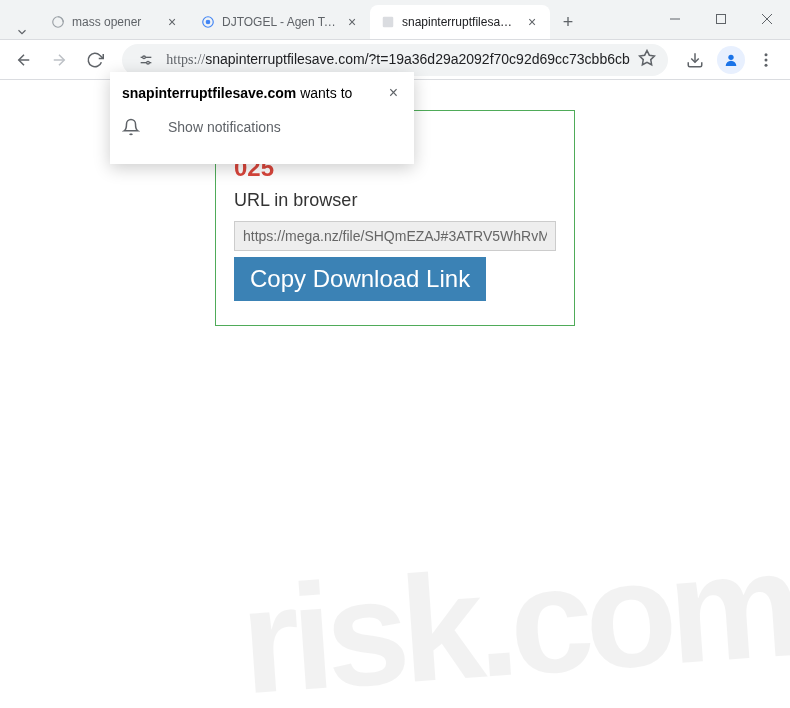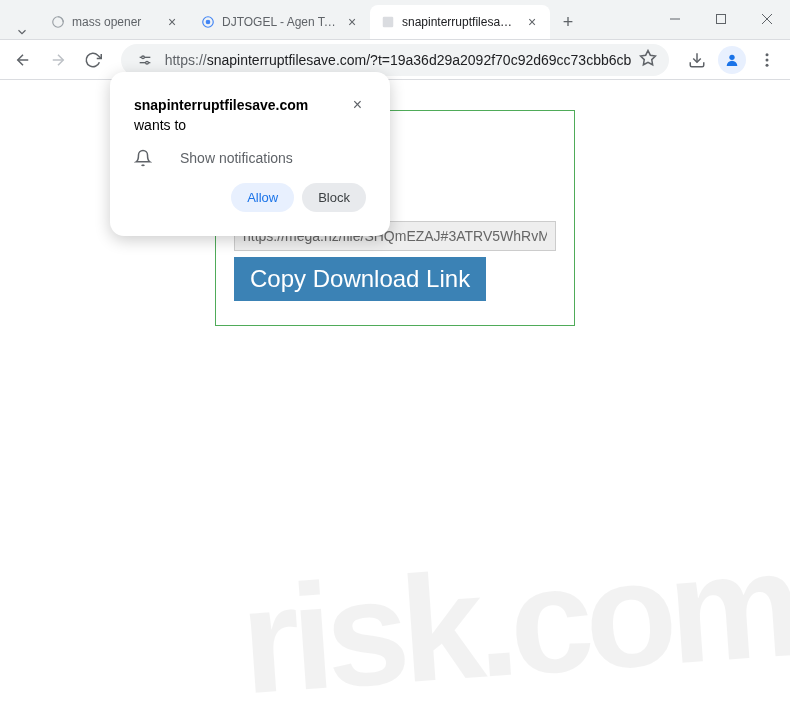--- a/index.html
+++ b/index.html
@@ -18,36 +18,36 @@
 .window-controls { display: flex; align-items: center; margin-left: auto; }
 .window-btn { width: 46px; height: 40px; display: flex; align-items: center; justify-content: center; color: #5f6368; }
 
 
 .toolbar { height: 40px; background: #fff; display: flex; align-items: center; padding: 0 8px; gap: 4px; border-bottom: 1px solid #dadce0; }
 .nav-btn { width: 32px; height: 32px; display: flex; align-items: center; justify-content: center; color: #5f6368; border-radius: 50%; }
 .nav-btn.disabled { color: #bdc1c6; }
 .addressbar { flex: 1; height: 32px; background: #f1f3f4; border-radius: 16px; display: flex; align-items: center; padding: 0 12px; gap: 8px; margin: 0 8px; }
 .site-chip { width: 24px; height: 24px; display: flex; align-items: center; justify-content: center; }
 .url-text { flex: 1; font-size: 14px; color: #202124; white-space: nowrap; overflow: hidden; }
-.url-text .proto { color: #5f6368; }
+.url-text .proto { color: #5f6368; font-family: Liberation Serif, serif; }
 .star-btn { color: #5f6368; }
 .toolbar-icon { width: 32px; height: 32px; display: flex; align-items: center; justify-content: center; color: #5f6368; }
 .profile-badge { width: 28px; height: 28px; border-radius: 50%; background: #e8f0fe; display: flex; align-items: center; justify-content: center; }
 
 
 .page { position: absolute; top: 80px; left: 0; right: 0; bottom: 0; background: #fff; }
 .card { position: absolute; top: 30px; left: 50%; transform: translateX(-50%); width: 360px; border: 1px solid #4fab59; background: #fff; padding: 14px 18px 24px; }
 .card-title { font-size: 18px; color: #333; margin-bottom: 8px; }
 .card-code { font-size: 24px; font-weight: 700; color: #d9463c; margin-bottom: 8px; }
 .card-sub { font-size: 18px; color: #333; margin-bottom: 10px; }
 .url-box { width: 100%; border: 1px solid #ccc; background: #eee; padding: 6px 8px; font-size: 14px; color: #666; white-space: nowrap; overflow: hidden; margin-bottom: 6px; }
 .copy-btn { background: #3b82b5; color: #fff; font-size: 24px; padding: 8px 16px; border: none; display: inline-block; }
 
 
-.notif-popup { position: absolute; top: 72px; left: 110px; width: 280px; background: #fff; border-radius: 14px; box-shadow: 0 4px 16px rgba(0,0,0,0.2); padding: 24px; z-index: 10; }
+.notif-popup { position: absolute; top: 72px; left: 110px; width: 304px; background: #fff; border-radius: 0; box-shadow: 0 4px 16px rgba(0,0,0,0.2); padding: 12px; z-index: 10; }
 .notif-header { display: flex; justify-content: space-between; align-items: flex-start; margin-bottom: 14px; }
 .notif-title { font-size: 14px; line-height: 1.4; }
 .notif-title b { font-weight: 600; }
 .notif-close-x { color: #5f6368; font-size: 16px; padding: 0 4px; }
 .notif-body { display: flex; align-items: center; gap: 28px; margin-bottom: 16px; color: #5f6368; font-size: 14px; }
 .bell-icon { width: 18px; height: 18px; }
 .notif-buttons { display: flex; justify-content: flex-end; gap: 8px; }
 .notif-btn { border: none; border-radius: 16px; padding: 7px 16px; font-size: 13px; }
 .notif-btn.allow { background: #e8f0fe; color: #1a73e8; }
 .notif-btn.block { background: #e8eaed; color: #3c4043; }
@@ -204,17 +204,13 @@
     </div>
     <div class="notif-close-x" title="Close">×</div>
   </div>
   <div class="notif-body">
     <svg class="bell-icon" viewBox="0 0 24 24" fill="none" stroke="#5f6368" stroke-width="2">
         <path d="M18 8a6 6 0 0 0-12 0c0 7-3 9-3 9h18s-3-2-3-9"></path>
         <path d="M13.73 21a2 2 0 0 1-3.46 0"></path>
       </svg>
     <span>Show notifications</span>
   </div>
-  <div class="notif-buttons">
-    <button class="notif-btn allow">Allow</button>
-    <button class="notif-btn block">Block</button>
-  </div>
 </div>
 
 </body></html>

